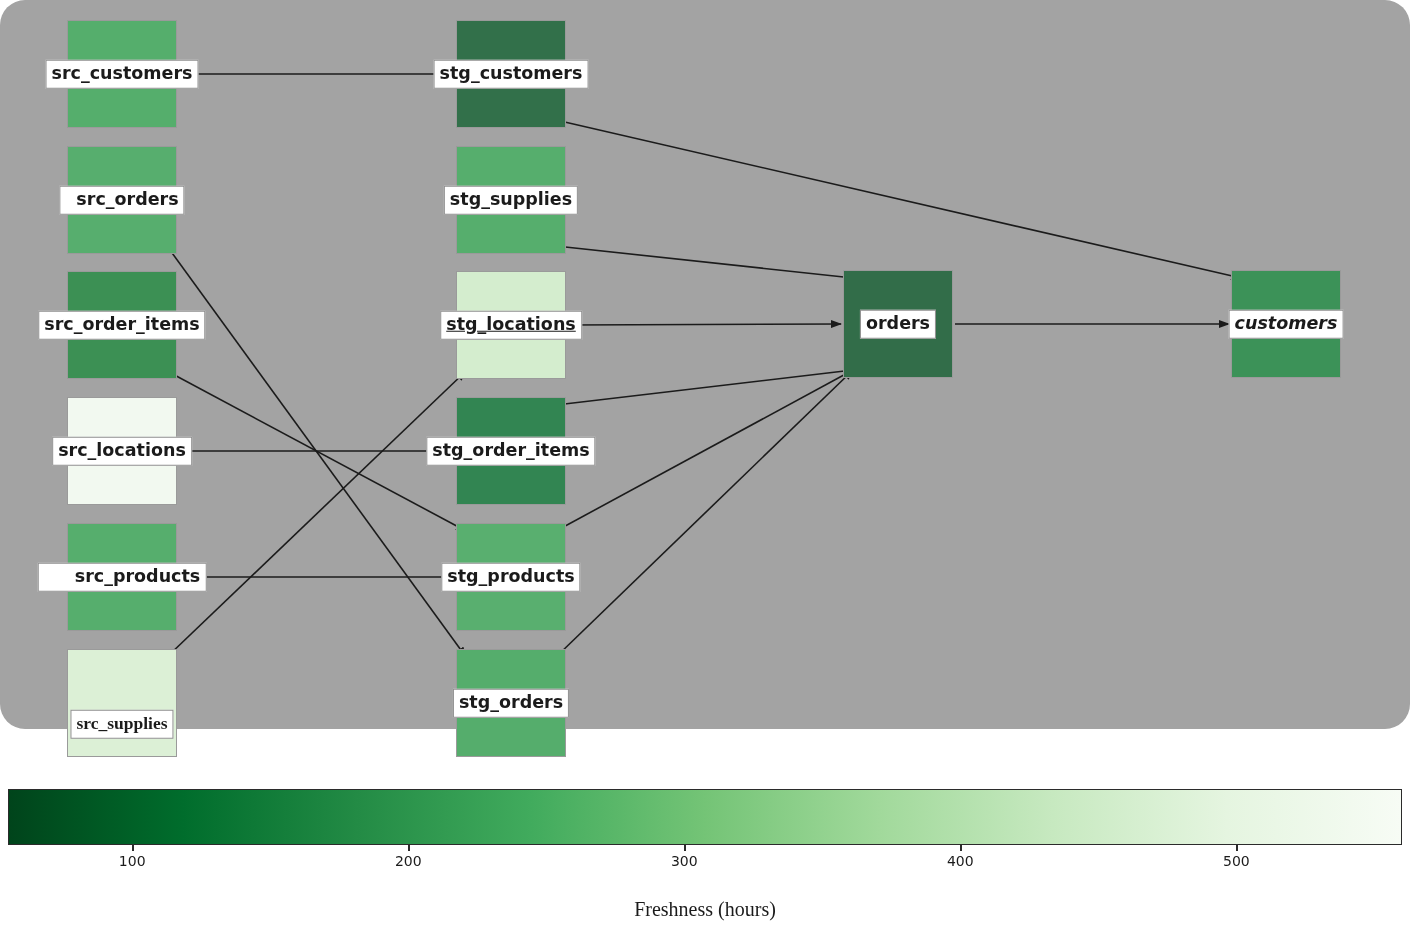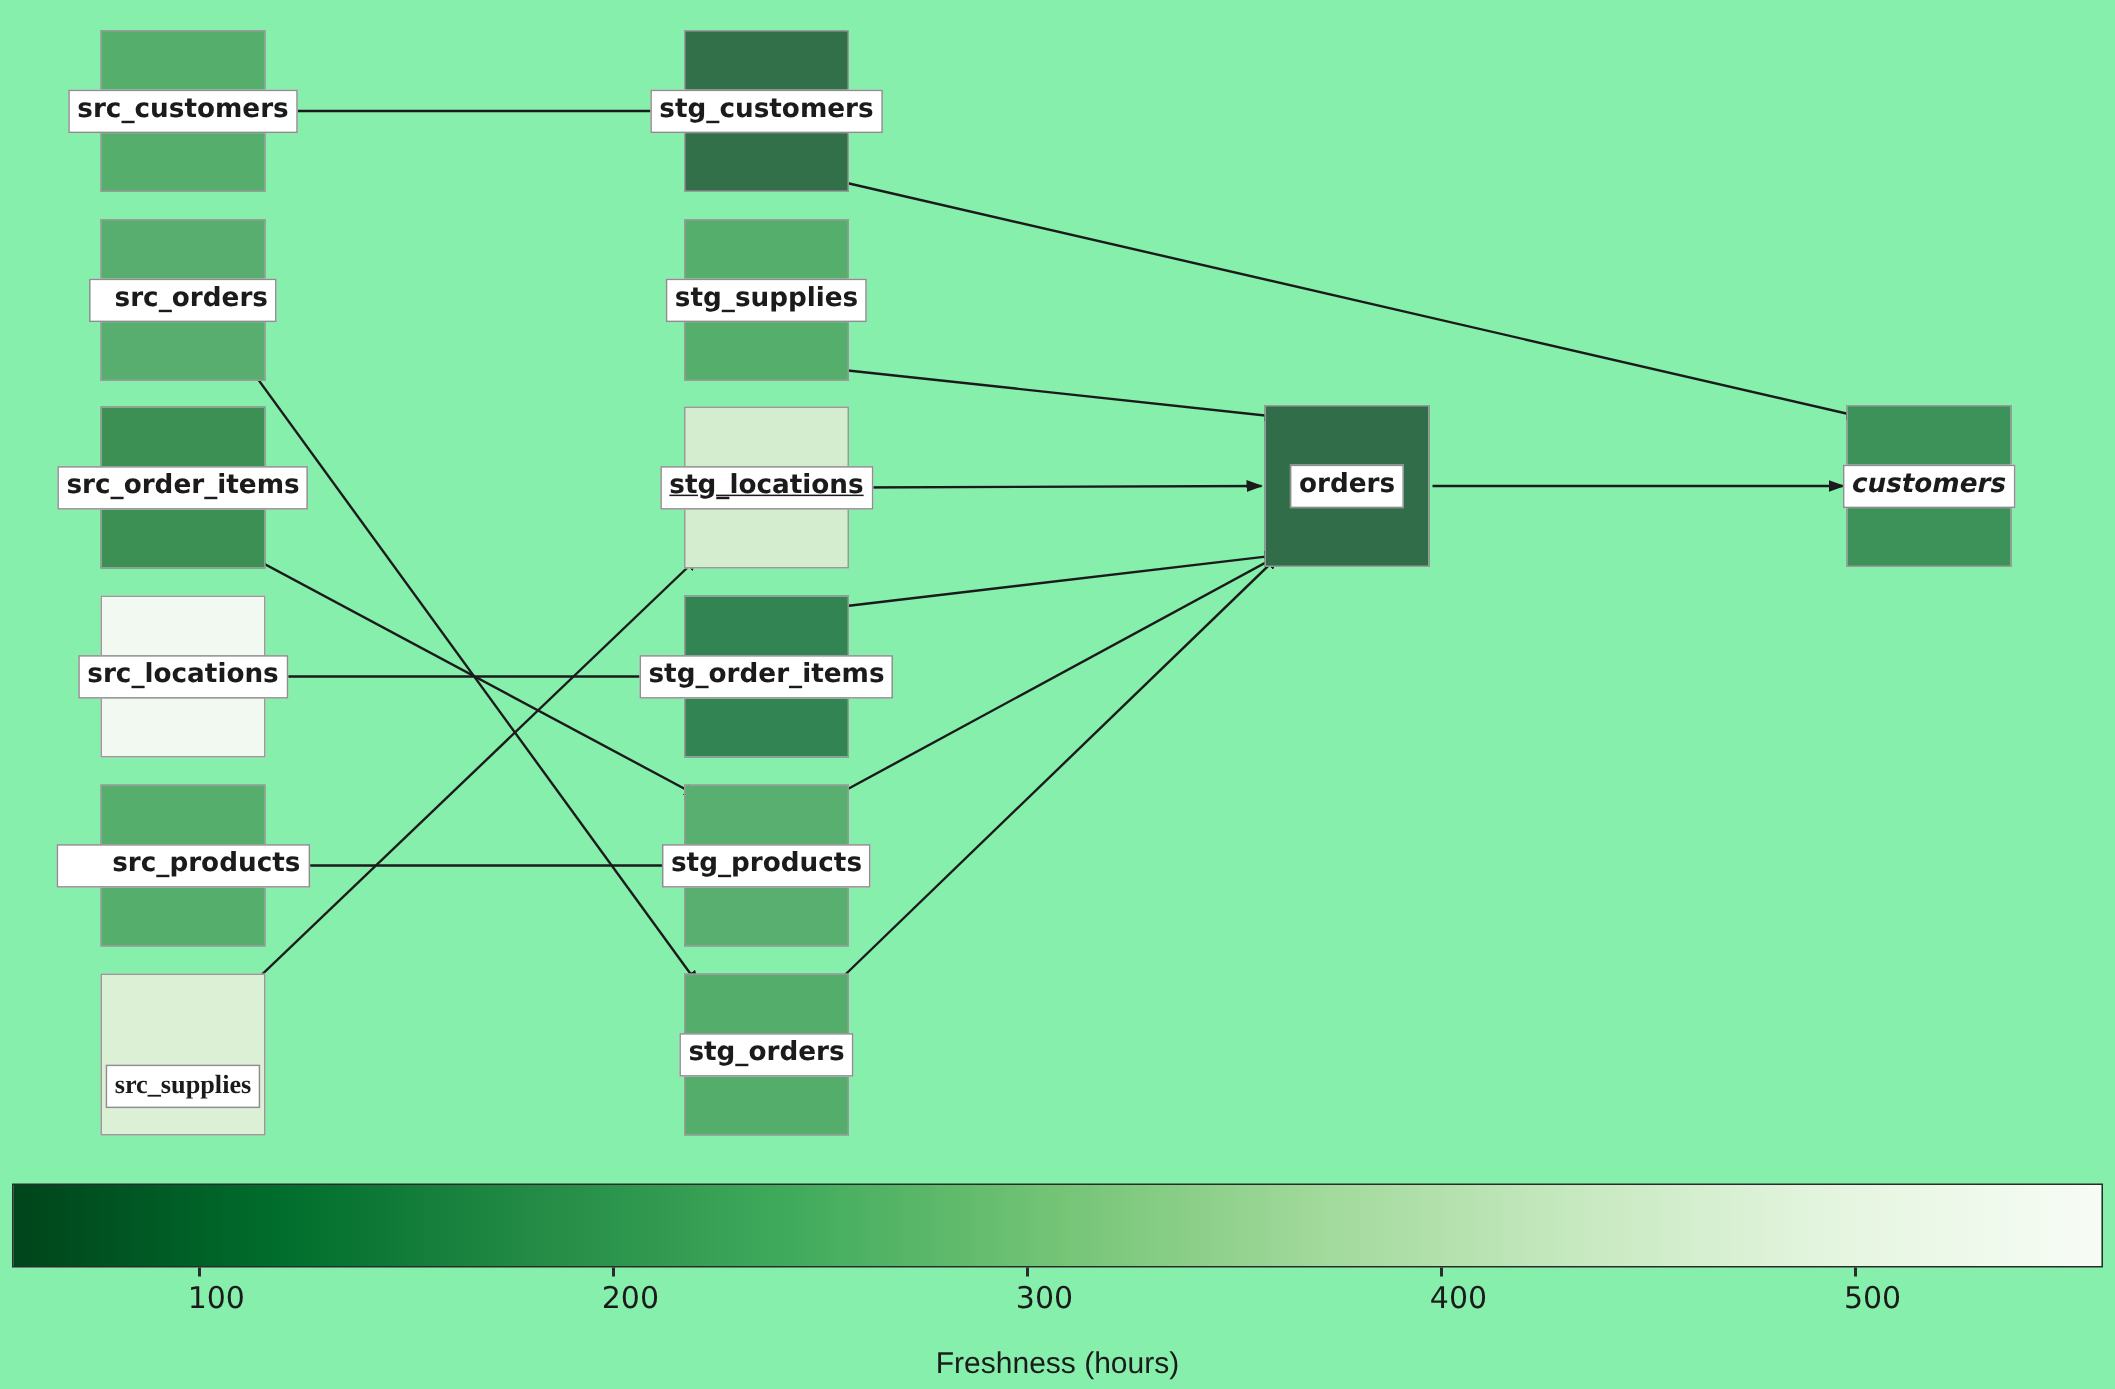--- a/index.html
+++ b/index.html
@@ -1,30 +1,30 @@
 <!DOCTYPE html>
 <html><head>
 <meta charset="utf-8">
 <style>
   html,body{margin:0;padding:0;background:#ffffff;}
   body{width:1410px;height:926px;font-family:"DejaVu Sans","Liberation Sans",sans-serif;overflow:hidden;position:relative;}
-  #stage{position:relative;width:1410px;height:926px;background:#86efac;}
+  #stage{position:relative;width:1410px;height:729px;background:#a3a3a3;border-radius:25px;}
   svg.layer{position:absolute;left:0;top:0;width:1410px;height:926px;}
   .node-rect{position:absolute;box-sizing:border-box;border:1px solid #9a9a9a;}
   .node-label{position:absolute;background:#ffffff;border:1.4px solid #8e8e8e;
     font-weight:bold;font-size:17.5px;color:#1b1b1b;line-height:1;
     padding:4px 5px 5px 5px;white-space:nowrap;transform:translate(-50%,-50%);
     font-family:"DejaVu Sans","Liberation Sans",sans-serif;}
   .cbar-wrap{position:absolute;}
   .cbar{position:absolute;left:0;top:0;box-sizing:border-box;border:1.2px solid #2b2b2b;}
   .cbar-tick{position:absolute;width:1.3px;background:#2b2b2b;}
-  .cbar-ticklabel{position:absolute;font-size:20px;color:#1b1b1b;transform:translateX(-50%);
-    font-family:"DejaVu Sans","Liberation Sans",sans-serif;margin-left:12px;}
+  .cbar-ticklabel{position:absolute;font-size:14px;color:#1b1b1b;transform:translateX(-50%);
+    font-family:"DejaVu Sans","Liberation Sans",sans-serif;}
   .cbar-title{position:absolute;font-size:20px;color:#1b1b1b;transform:translateX(-50%);
-    font-family:Liberation Sans, sans-serif;}
+    font-family:Liberation Serif, serif;}
 </style>
 </head>
 <body>
 
 <div id="stage">
 
   <svg class="layer" viewBox="0 0 1410 926">
     <defs>
       <marker id="arrowhead" markerWidth="11" markerHeight="8" refX="10" refY="4" orient="auto" markerUnits="userSpaceOnUse">
         <path d="M0,0 L11,4 L0,8 z" fill="#1b1b1b"></path>

